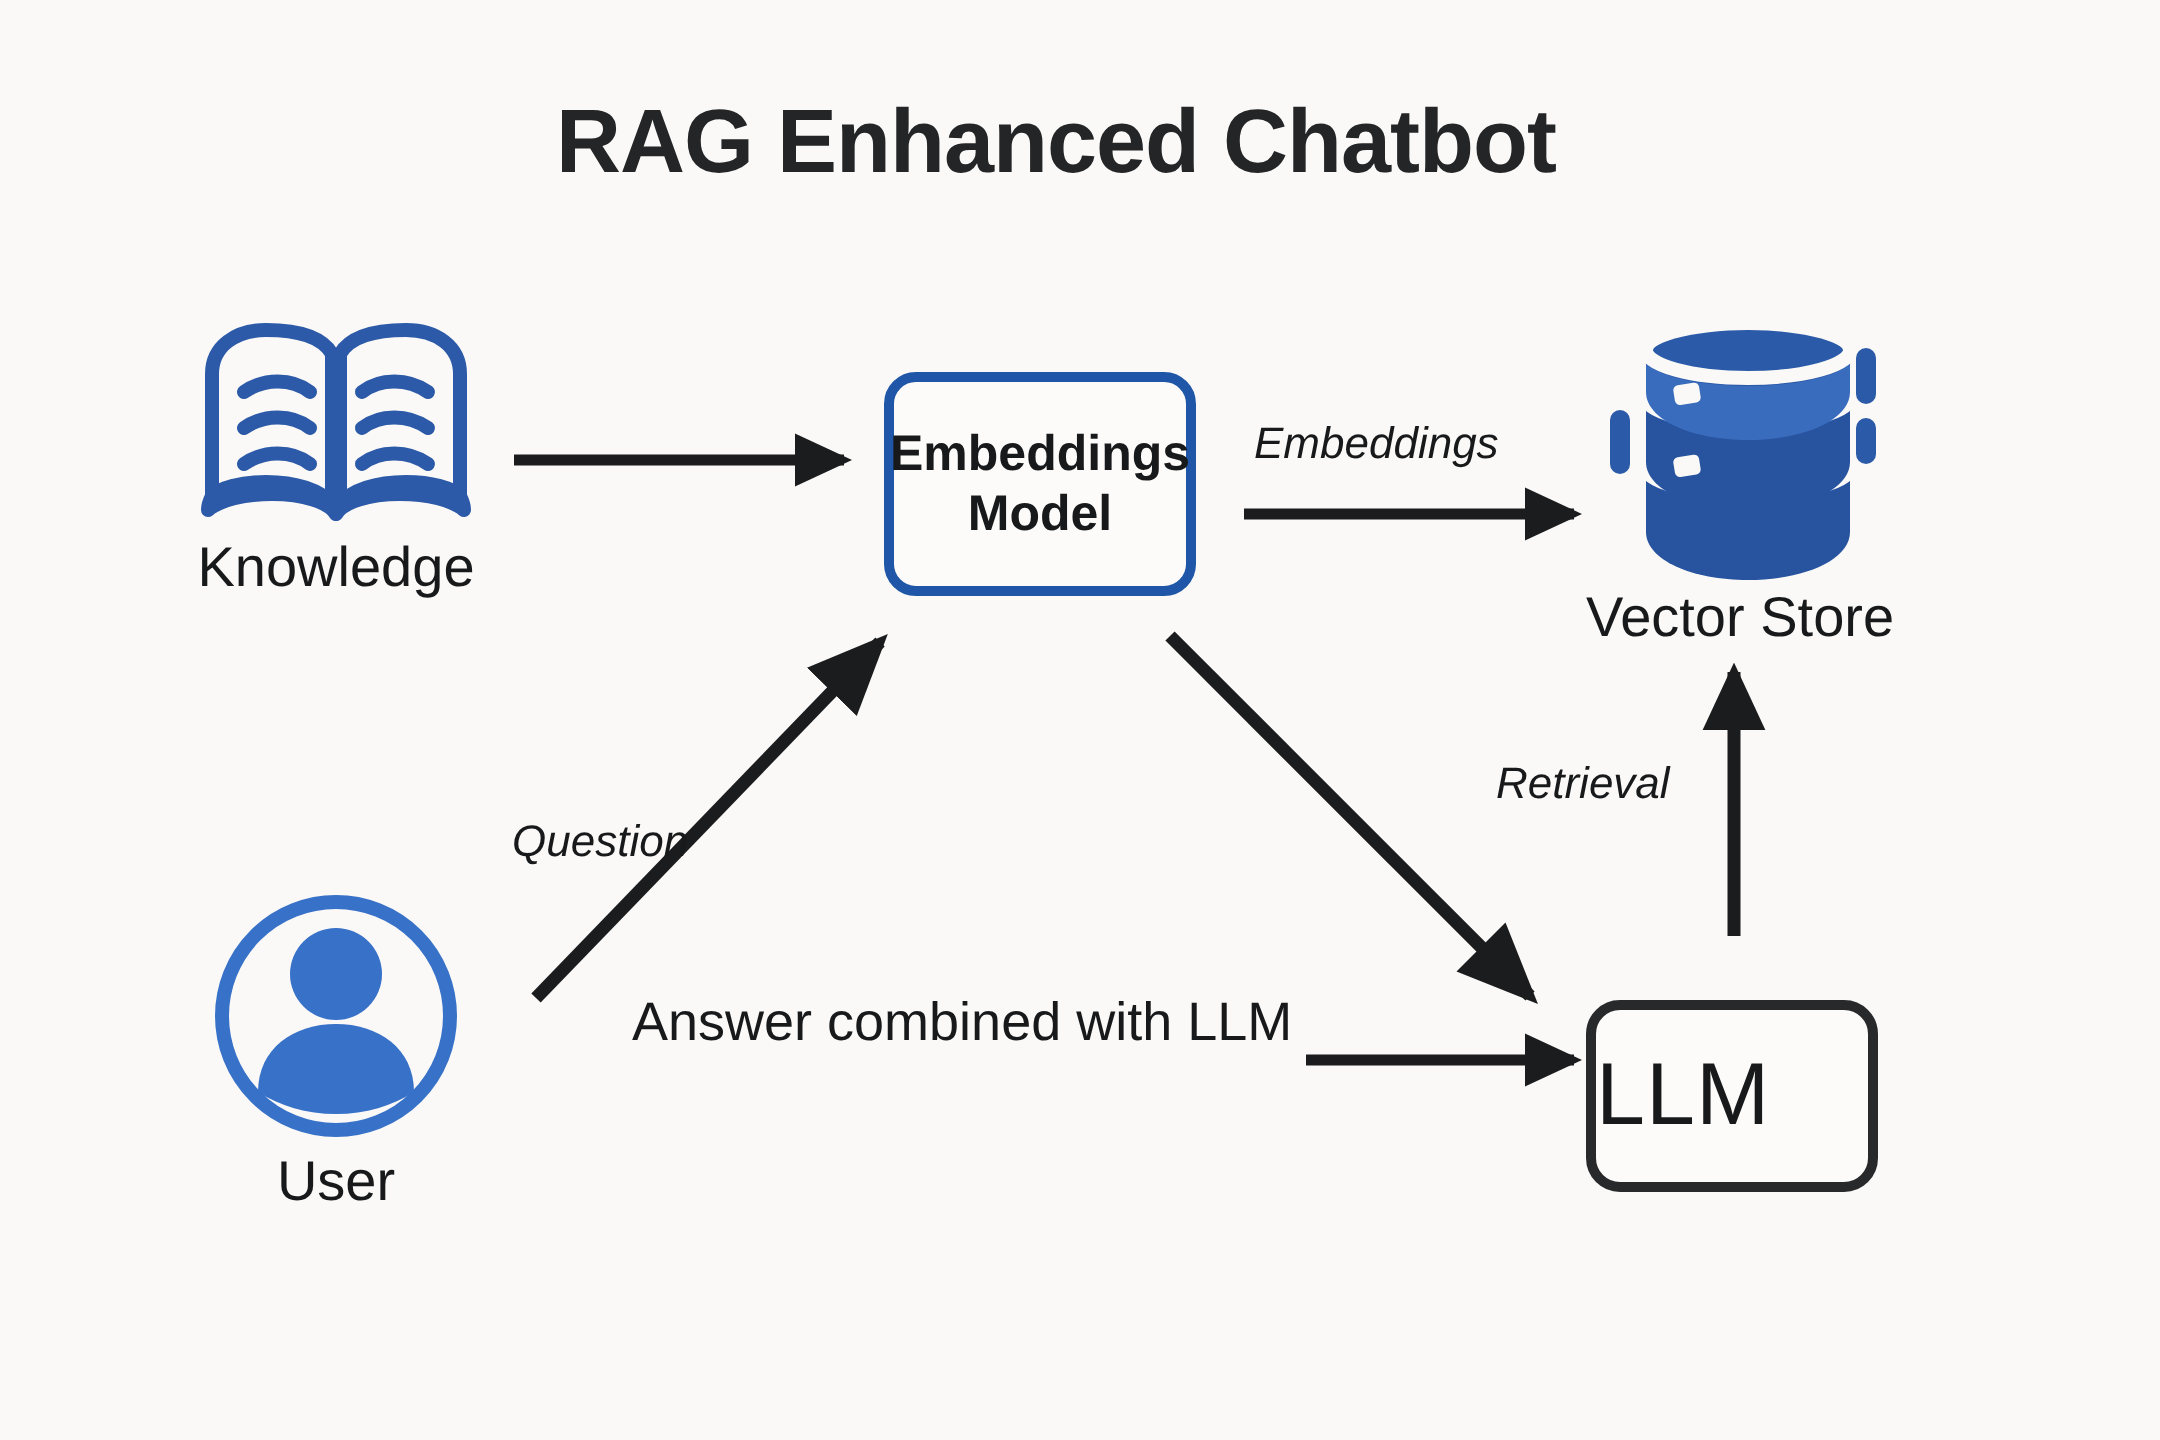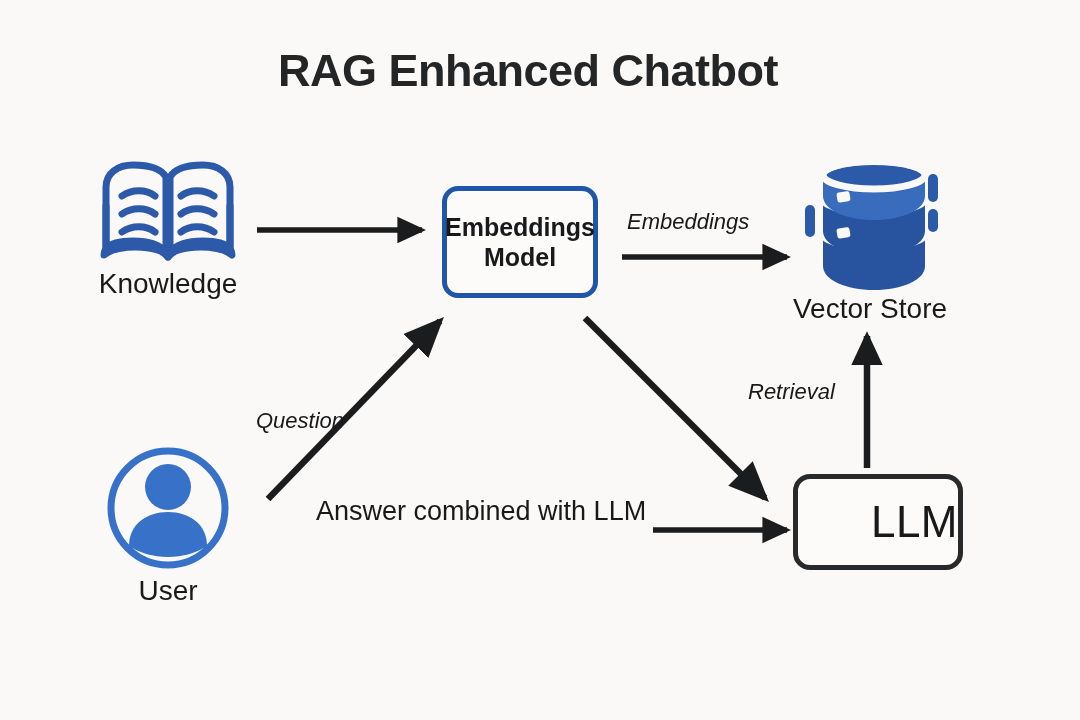--- a/index.html
+++ b/index.html
@@ -77,30 +77,30 @@
   }
   #embeddings-box .box-text {
     font-size: 25px;
     font-weight: bold;
     color: #18191b;
     text-align: center;
     line-height: 1.22;
   }
   #llm-box {
     left: 793px;
-    top: 474px;
-    width: 170px;
+    top: 500px;
+    width: 146px;
     height: 96px;
     border: 5px solid #27292b;
     border-radius: 17px;
     background: #fcfbf9;
     box-sizing: border-box;
     display: flex;
     align-items: center;
-    justify-content: flex-end;
+    justify-content: flex-start;
   }
   #llm-box .box-text {
     font-size: 44px;
     font-weight: normal;
     color: #18191b;
     letter-spacing: 0.5px;
   }
 
   
   #arrow-layer, #icon-layer {

